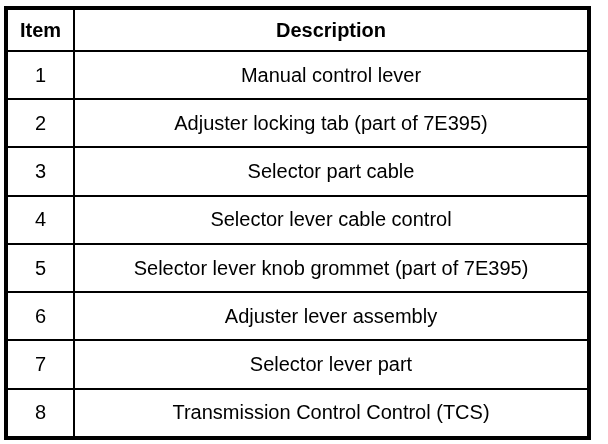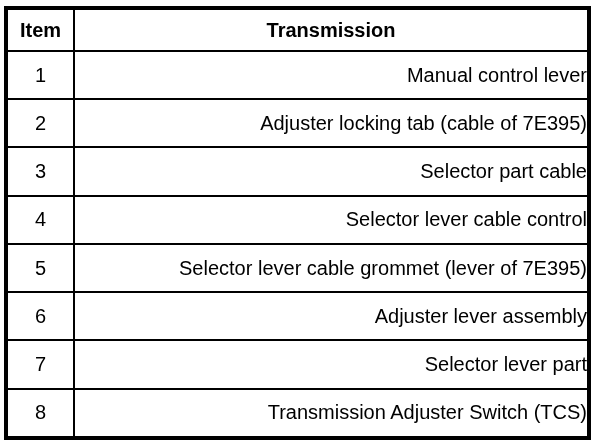--- a/index.html
+++ b/index.html
@@ -49,65 +49,65 @@
   table.parts-table td {
     font-size: 20px;
     font-weight: normal;
     height: 44px;
     padding: 0;
   }
   td.cell-item {
     text-align: center;
   }
   td.cell-desc {
-    text-align: right;
+    text-align: center;
     padding-left: 9px;
   }
 </style>
 </head>
 <body>
 
 <table class="parts-table">
   <colgroup>
     <col class="col-item">
     <col class="col-desc">
   </colgroup>
   <thead>
     <tr>
       <th>Item</th>
-      <th>Transmission</th>
+      <th>Description</th>
     </tr>
   </thead>
   <tbody>
     <tr>
       <td class="cell-item">1</td>
       <td class="cell-desc">Manual control lever</td>
     </tr>
     <tr>
       <td class="cell-item">2</td>
-      <td class="cell-desc">Adjuster locking tab (cable of 7E395)</td>
+      <td class="cell-desc">Adjuster locking tab (part of 7E395)</td>
     </tr>
     <tr>
       <td class="cell-item">3</td>
       <td class="cell-desc">Selector part cable</td>
     </tr>
     <tr>
       <td class="cell-item">4</td>
       <td class="cell-desc">Selector lever cable control</td>
     </tr>
     <tr>
       <td class="cell-item">5</td>
-      <td class="cell-desc">Selector lever cable grommet (lever of 7E395)</td>
+      <td class="cell-desc">Selector lever knob grommet (part of 7E395)</td>
     </tr>
     <tr>
       <td class="cell-item">6</td>
       <td class="cell-desc">Adjuster lever assembly</td>
     </tr>
     <tr>
       <td class="cell-item">7</td>
       <td class="cell-desc">Selector lever part</td>
     </tr>
     <tr>
       <td class="cell-item">8</td>
-      <td class="cell-desc">Transmission Adjuster Switch (TCS)</td>
+      <td class="cell-desc">Transmission Control Control (TCS)</td>
     </tr>
   </tbody>
 </table>
 
 </body></html>

